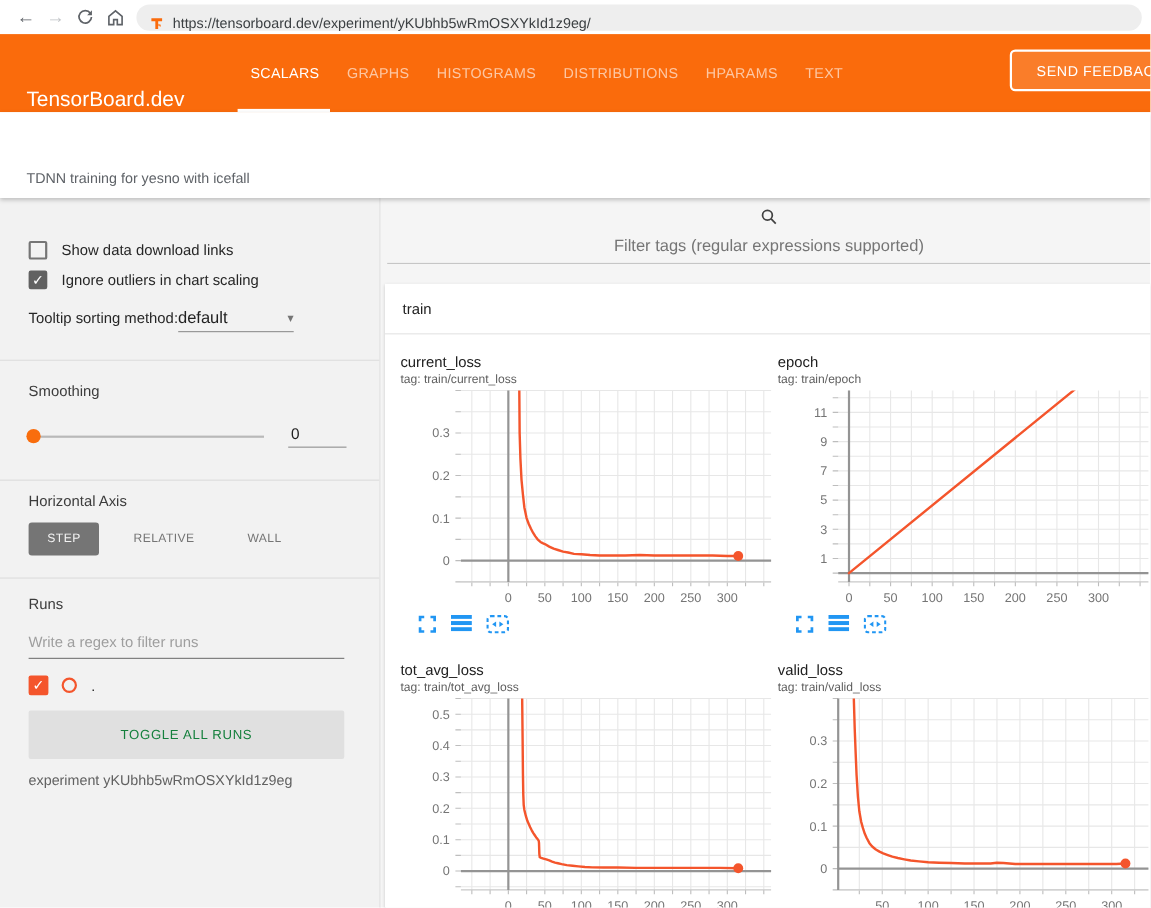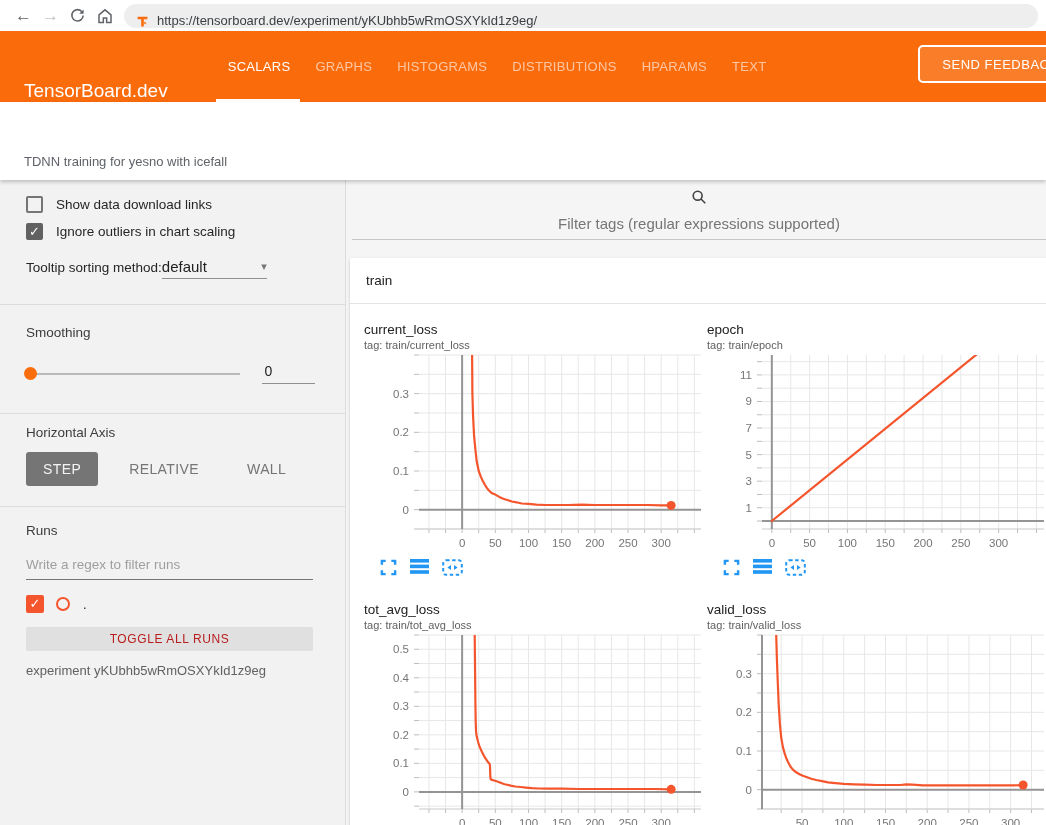--- a/index.html
+++ b/index.html
@@ -58,33 +58,33 @@
   .sec-label { font-size:13.5px; color:#3c3c3c; }
 
   .slider-row { display:flex; align-items:center; margin-top:23px; }
   .slider-track { position:relative; width:216px; height:2px; background:#b9b9b9; }
   .slider-thumb { position:absolute; left:-2px; top:-5.5px; width:13px; height:13px;
                   border-radius:50%; background:#f96d0d; }
   .smooth-val { margin-left:22px; width:54px; border-bottom:1px solid #8f8f8f;
                 font-size:14px; color:#212121; padding:0 0 4px 3px; }
 
   .axis-btns { display:flex; gap:14px; margin-top:12px; align-items:center; }
-  .axis-btn { font-size:14px; letter-spacing:.4px; color:#757575; padding:9px 17px; border-radius:3px; }
+  .axis-btn { font-size:11px; letter-spacing:.4px; color:#757575; padding:9px 17px; border-radius:3px; }
   .axis-btn.active { background:#757575; color:#f3f3f3; }
 
   .regex-input { margin-top:19px; width:287px; border-bottom:1px solid #757575; padding-bottom:7px;
                  font-size:13.5px; color:#9e9e9e; }
   .run-row { display:flex; align-items:center; margin-top:14px; height:20px; }
   .run-chk { width:18px; height:18px; background:#f4552c; border-radius:2px; color:#fff;
              font-size:13px; line-height:18px; text-align:center; }
   .run-circle { width:14px; height:14px; border:2px solid #f4552c; border-radius:50%; margin-left:12px; }
   .run-name { font-size:13px; color:#212121; margin-left:13px; }
-  .toggle-btn { margin-top:13px; width:287px; height:24px; background:#e0e0e0; border-radius:2px;
+  .toggle-btn { margin-top:13px; width:287px; height:44px; background:#e0e0e0; border-radius:2px;
                 display:flex; align-items:center; justify-content:center;
-                font-size:12px; letter-spacing:.6px; color:#b91c1c; }
+                font-size:12px; letter-spacing:.6px; color:#15803d; }
   .exp-note { margin-top:12px; font-size:13px; color:#616161; }
 
   
   main { flex:1; background:#f5f5f5; overflow:hidden; padding-left:2px; }
   .filter-row { display:flex; align-items:center; gap:10px; margin:9px 0 0 4px;
                 padding-bottom:7px; border-bottom:1px solid #c6c6c6;flex-direction:column; }
   .filter-ph { font-size:15px; color:#757575; }
 
   .card { margin:18px 0 0 2px; background:#fff; box-shadow:0 1px 3px rgba(0,0,0,.18); min-height:620px; }
   .card-header { height:46px; display:flex; align-items:center; padding-left:16px;
@@ -138,21 +138,21 @@
   <div class="feedback-btn">SEND FEEDBACK</div>
 </div>
 
 <div class="exp-bar">
   <div class="exp-title">TDNN training for yesno with icefall</div>
 </div>
 
 <div class="content">
 
   <aside>
-    <div class="sec" style="padding-top:16px; padding-bottom:25px;">
+    <div class="sec" style="padding-top:39px; padding-bottom:25px;">
       <div class="chk-row">
         <div class="chk"></div>
         <div class="chk-label">Show data download links</div>
       </div>
       <div class="chk-row">
         <div class="chk checked">✓</div>
         <div class="chk-label">Ignore outliers in chart scaling</div>
       </div>
       <div class="tooltip-row">
         <span class="tooltip-label">Tooltip sorting method:</span>

